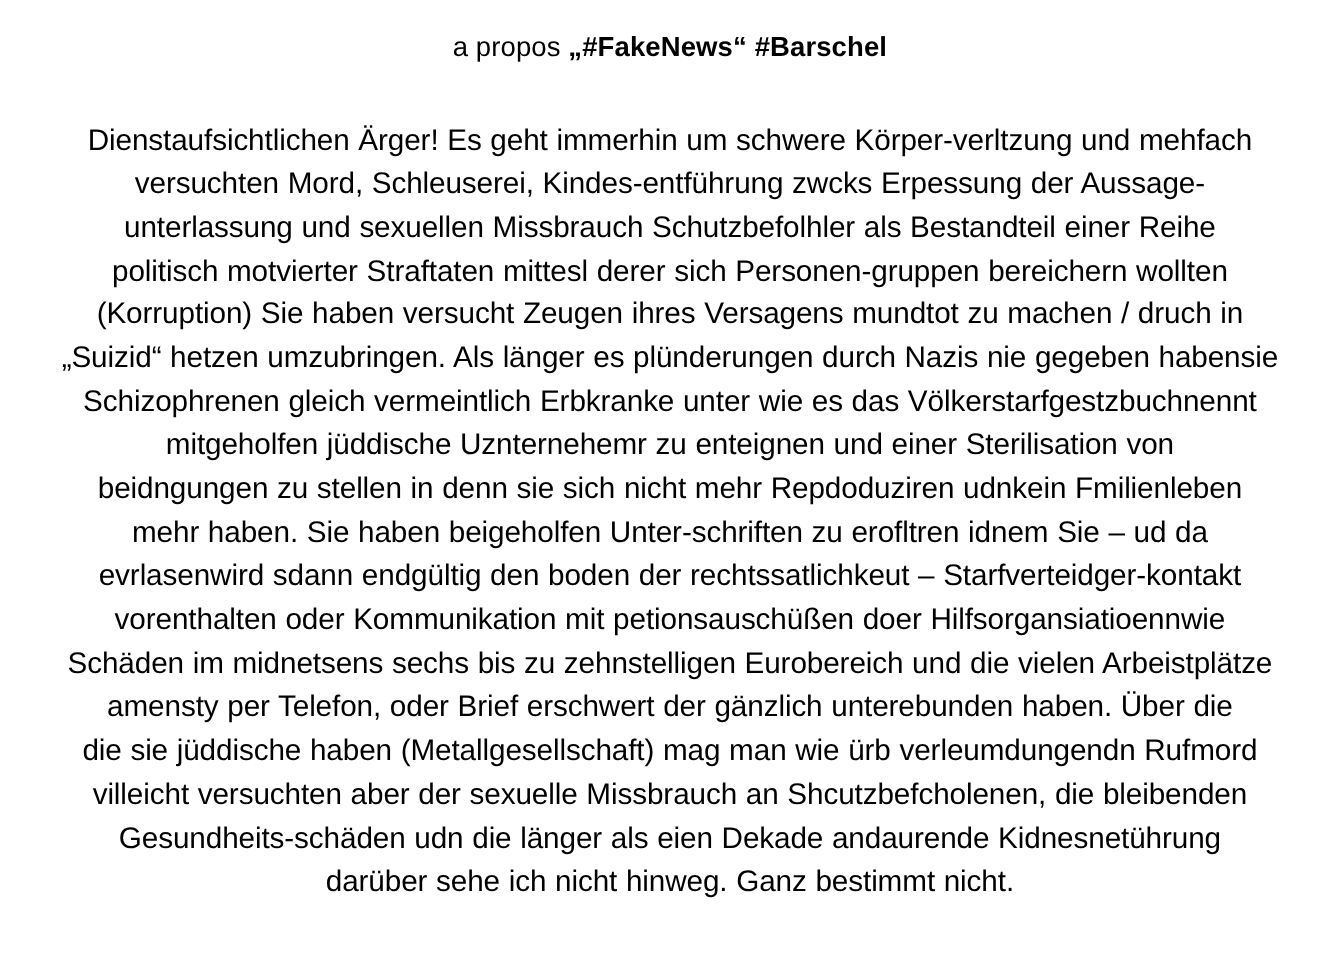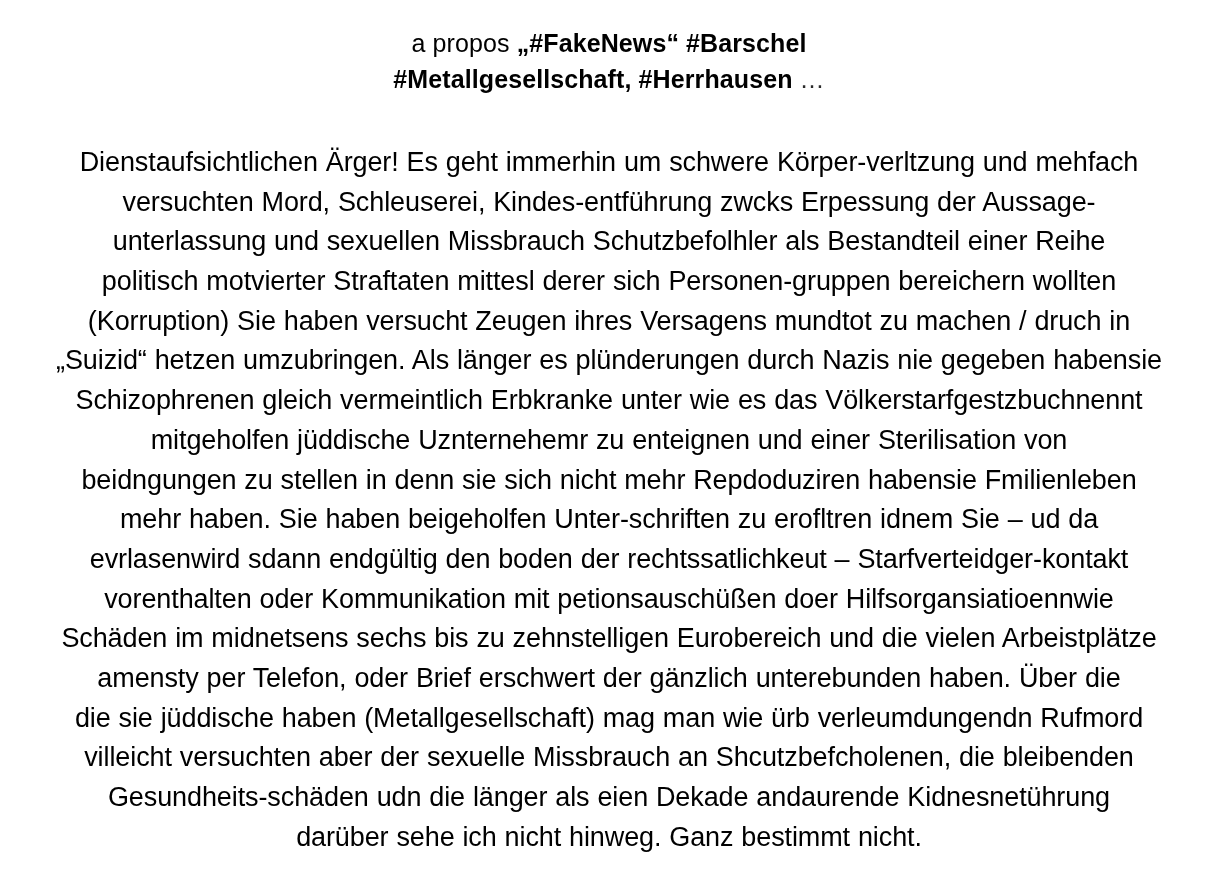--- a/index.html
+++ b/index.html
@@ -53,35 +53,34 @@
     white-space: pre;
   }
 </style>
 </head>
 <body>
 
 <div class="page">
 
   <div class="heading">
     <span class="line"><span>a propos </span><span class="bold">„#FakeNews“ #Barschel</span></span>
-    <span class="line"><span class="bold">#Metallgesellschaft, #Herrhausen</span><span class="ellipsis"> …</span></span>
   </div>
 
   <div class="spacer"></div>
 
   <div class="body-text">
     <span class="line">Dienstaufsichtlichen Ärger! Es geht immerhin um schwere Körper-verltzung und mehfach</span>
     <span class="line">versuchten Mord, Schleuserei, Kindes-entführung zwcks Erpessung der Aussage-</span>
     <span class="line">unterlassung und sexuellen Missbrauch Schutzbefolhler als Bestandteil einer Reihe</span>
     <span class="line">politisch motvierter Straftaten mittesl derer sich Personen-gruppen bereichern wollten</span>
     <span class="line">(Korruption) Sie haben versucht Zeugen ihres Versagens mundtot zu machen / druch in</span>
     <span class="line">„Suizid“ hetzen umzubringen. Als länger es plünderungen durch Nazis nie gegeben habensie</span>
     <span class="line">Schizophrenen gleich vermeintlich Erbkranke unter wie es das Völkerstarfgestzbuchnennt</span>
     <span class="line">mitgeholfen jüddische Uznternehemr zu enteignen und einer Sterilisation von</span>
-    <span class="line">beidngungen zu stellen in denn sie sich nicht mehr Repdoduziren habensie Fmilienleben</span>
+    <span class="line">beidngungen zu stellen in denn sie sich nicht mehr Repdoduziren udnkein Fmilienleben</span>
     <span class="line">mehr haben. Sie haben beigeholfen Unter-schriften zu erofltren idnem Sie – ud da</span>
     <span class="line">evrlasenwird sdann endgültig den boden der rechtssatlichkeut – Starfverteidger-kontakt</span>
     <span class="line">vorenthalten oder Kommunikation mit petionsauschüßen doer Hilfsorgansiatioennwie</span>
     <span class="line">Schäden im midnetsens sechs bis zu zehnstelligen Eurobereich und die vielen Arbeistplätze</span>
     <span class="line">amensty per Telefon, oder Brief erschwert der gänzlich unterebunden haben. Über die</span>
     <span class="line">die sie jüddische haben (Metallgesellschaft) mag man wie ürb verleumdungendn Rufmord</span>
     <span class="line">villeicht versuchten aber der sexuelle Missbrauch an Shcutzbefcholenen, die bleibenden</span>
     <span class="line">Gesundheits-schäden udn die länger als eien Dekade andaurende Kidnesnetührung</span>
     <span class="line">darüber sehe ich nicht hinweg. Ganz bestimmt nicht.</span>
   </div>

